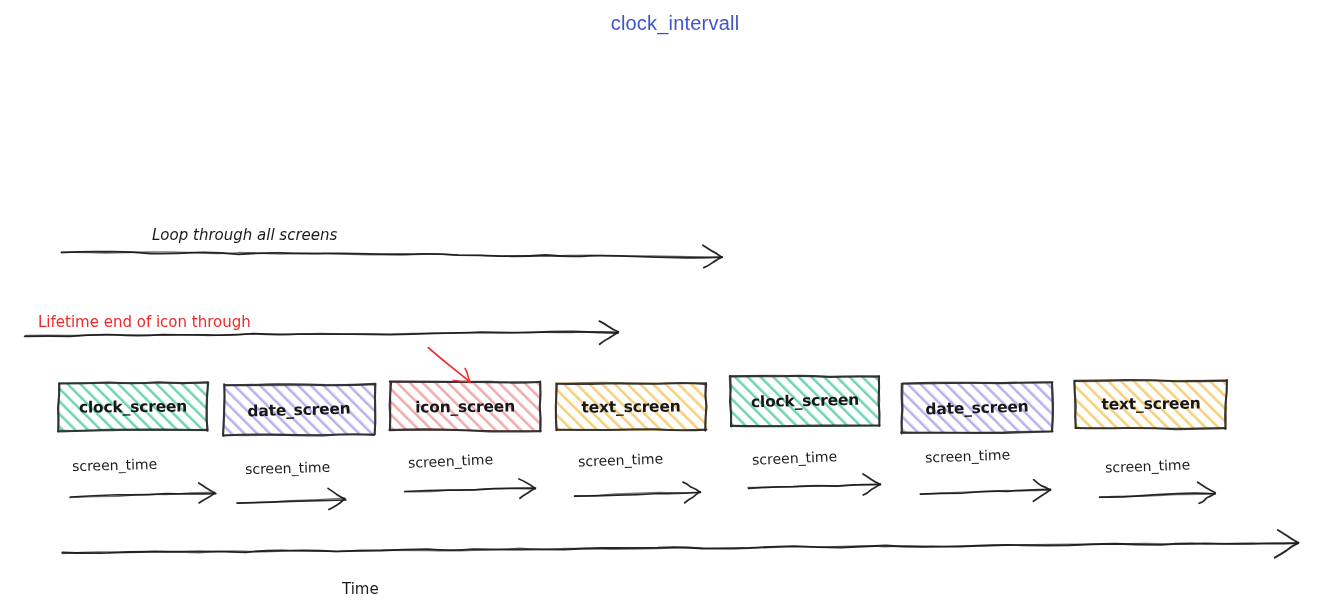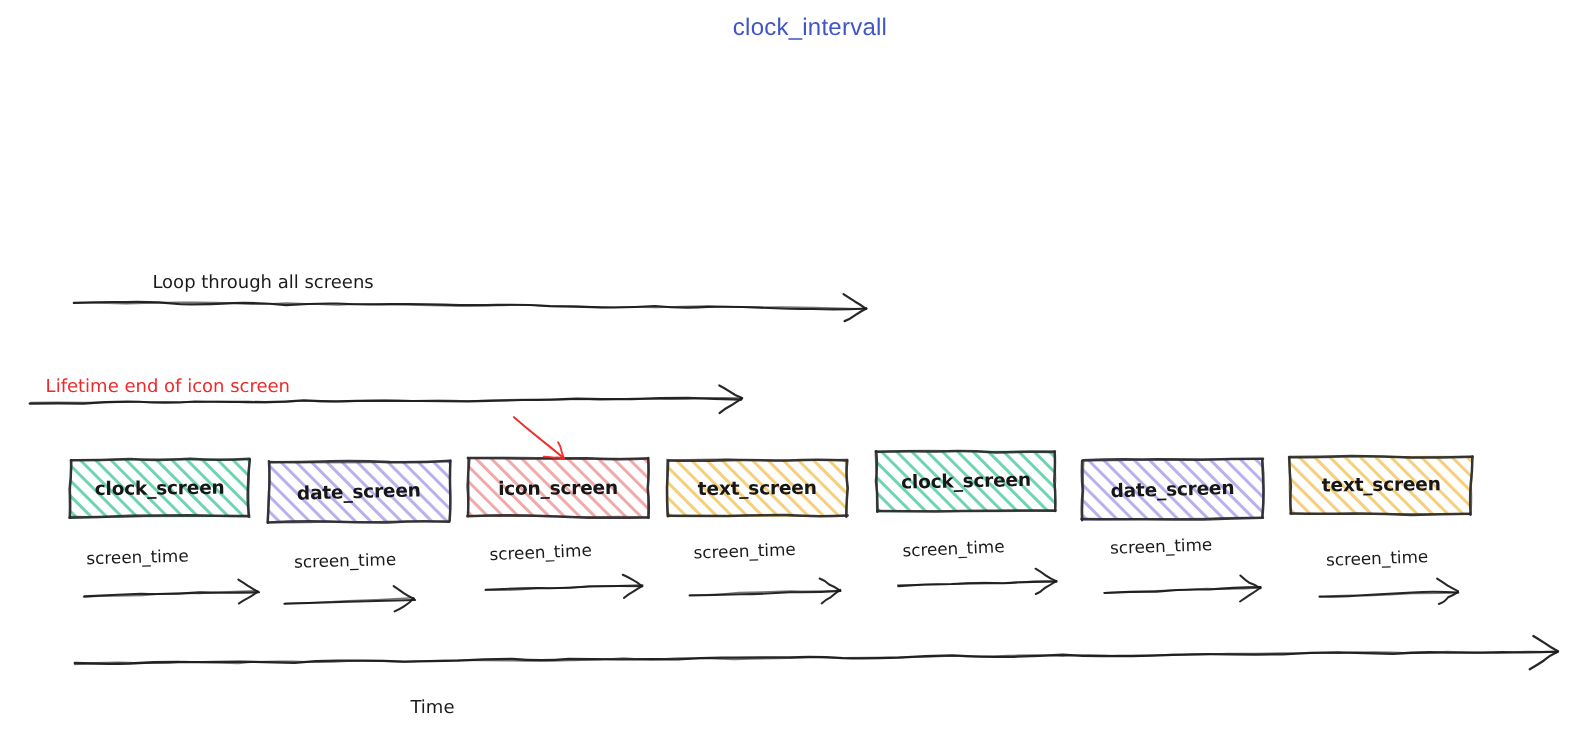--- a/index.html
+++ b/index.html
@@ -202,23 +202,23 @@
         <path d="M 1099.6844426871671 497.4714594965202 Q 1119.9100421597607 495.42060416562197 1139.0991600362734 496.481876533082 Q 1158.8826314462267 495.8977855693073 1176.5409605308473 494.6171851958849 Q 1196.086356481686 494.7624167136052 1215.6363353736867 493.955293656306" fill="none" stroke="#1b1b1b" stroke-width="1.275" stroke-linecap="round" opacity="0.6"></path>
         <path d="M 1215.095690574886 493.204671974473 Q 1211.5063186469129 495.8363180739218 1206.7818076845233 497.73013366726474 Q 1203.793756068872 501.8919300425261 1199.0422404757553 503.26652877867076" fill="none" stroke="#1b1b1b" stroke-width="1.7" stroke-linecap="round" opacity="0.95"></path>
         <path d="M 1214.9381239845036 492.6158633375335 Q 1209.9662595136658 490.1025818776172 1206.4458786396758 488.0243650980886 Q 1201.9125421547233 484.8929202988544 1197.5708277873566 482.1863835224379" fill="none" stroke="#1b1b1b" stroke-width="1.7" stroke-linecap="round" opacity="0.95"></path>
         <path d="M 62.27525000612962 552.5006217480175 Q 85.40457225464911 553.5397472956627 108.21792929107123 552.9187474433403 Q 130.859843401856 551.4865703849732 154.3551370841035 551.7076025364455 Q 175.16937587531928 551.9599266857377 199.0163833104771 551.4129725034824 Q 222.13162502243827 551.514977422148 245.49196881782407 552.3424447297713 Q 267.7584071880013 550.0150770267231 290.1379602486393 550.5975970318909 Q 313.2367153277688 550.0396621247145 336.664004179803 551.4216638678682 Q 359.76476995755 550.640142413213 381.4634316828604 550.4501419041884 Q 404.7820802190879 549.162479008727 427.3706158532728 549.0859777552338 Q 450.92970817808106 551.1392324530789 473.9628682737066 549.1339377564381 Q 495.78830028124025 549.5140190259223 520.4851504439781 549.4673110826081 Q 542.2317214652423 549.3038091137144 564.6906232569581 549.4614272279296 Q 589.2784735478102 547.5305441504056 611.5728329028497 548.0509125923768 Q 632.926140822353 548.0003703303188 657.8400898054015 547.7263631734896 Q 679.4862696174933 546.6288681507245 702.191220813468 548.4828732705819 Q 724.5957891094375 548.986899430623 748.8128294676914 548.0380091939505 Q 771.0517875172231 546.5552363036888 793.8425495891306 546.1435717190077 Q 818.5576524110935 547.3930045666555 840.608297600332 547.4546936184595 Q 864.2153527576133 546.7108603714481 885.628900528247 545.5192445120088 Q 909.3395584168045 547.3090088308744 931.8785866371619 546.5586839700994 Q 953.5434630554216 546.9876383303504 977.4081763960252 545.8174601754841 Q 1001.3003098286431 544.5792208956802 1024.1525247900215 545.3165925878747 Q 1045.6135197060348 545.5478781691372 1068.7624788353562 545.3225943166022 Q 1092.5260898956685 543.7875624341211 1114.934358411852 543.7168456802758 Q 1136.6161513912464 544.442097781601 1160.9340483949522 544.857506938264 Q 1183.7069642286108 542.8703563727112 1207.1465761934364 543.8773607859783 Q 1229.002284702163 544.0734435779177 1252.288360073003 543.430939418792 Q 1274.9904224348727 543.99988640959 1298.3529093271834 542.9543106560383" fill="none" stroke="#1b1b1b" stroke-width="1.9" stroke-linecap="round" opacity="0.95"></path>
         <path d="M 62.219740438843026 553.5850398546015 Q 85.64570310746068 551.5332521050616 106.9051219093068 552.0677686512304 Q 131.6947239822528 553.279873780126 154.34340647277372 551.2780564184629 Q 175.6645537644201 552.1151515336036 198.83048876149755 552.7471769394522 Q 220.92640985387777 550.5225495838372 244.3084110684784 551.2097722405543 Q 269.00356836430893 552.3128771157219 289.97482603130106 550.8675420574607 Q 313.36956483039415 550.6091250918986 337.08667580352784 551.6137167091442 Q 359.51307594574456 550.0669697483037 382.21913650336836 550.2123786258913 Q 406.11507385673394 550.3079561611312 427.4776958360802 550.4932915795891 Q 449.80881461571903 551.2263790571806 474.4546740061858 550.2504367041015 Q 496.6448286368203 550.4312669058545 519.7218876949045 548.3161050655316 Q 542.2776747867207 550.4898940046322 565.0319549774692 548.4721267380432 Q 588.0322614462472 548.3926927218214 611.8461144772261 549.412578795556 Q 635.1504597568756 548.8453478645296 658.1039185003448 548.5291316427202 Q 679.0677303316387 547.0718800427727 702.6554236945436 548.2841122245566 Q 724.5525661575284 547.8434443538729 748.7869830534113 547.8646672043526 Q 771.0116475798037 547.7000881080015 794.2862530023468 546.6582446542564 Q 818.2110279888587 547.7457325998855 839.9915400879522 546.3922482158193 Q 864.2852648217214 545.2275583974144 885.2195932866165 546.7015081849112 Q 909.1436513961445 545.1087568690955 932.3625375503397 546.8333507564212 Q 953.7721538705 546.5006305214383 976.5984506938393 545.602982509662 Q 1000.8713301336 545.9241999440818 1022.9251855217193 544.5886143580129 Q 1044.8989169849647 544.6956164958264 1070.0664731935494 544.3126243664096 Q 1092.8089577685153 544.4492805168572 1114.655905776911 544.1920465719918 Q 1137.6814972035863 543.0087120869065 1160.2565061254068 543.6304301688175 Q 1183.7349627833305 545.2270268011309 1205.629689541214 542.992495859228 Q 1229.1298350180793 544.126135037598 1252.281873835951 543.9645707438086 Q 1275.3841347172367 541.9301257522693 1297.3610775472414 543.8226740964794" fill="none" stroke="#1b1b1b" stroke-width="1.4249999999999998" stroke-linecap="round" opacity="0.6"></path>
         <path d="M 1297.7055822134603 543.3297282997285 Q 1292.147271929689 545.7047223770875 1286.3305229866917 550.6111308603416 Q 1280.474414781947 554.4400802869775 1274.7861820519163 557.6786852769088" fill="none" stroke="#1b1b1b" stroke-width="1.9" stroke-linecap="round" opacity="0.95"></path>
         <path d="M 1298.361591387159 542.6290274906387 Q 1292.131363174711 539.515733058107 1287.3600858361644 535.9408371387631 Q 1281.967764852446 532.5397155324956 1277.80380561988 530.0066776632681" fill="none" stroke="#1b1b1b" stroke-width="1.9" stroke-linecap="round" opacity="0.95"></path>
       </g>
   </svg>
 
-  <div class="lbl annot-loop" style="left:127px; top:226px;">Loop through all screens</div>
-
-  <div class="lbl annot-life" style="left:38px; top:313px;">Lifetime end of icon screen</div>
+  <div class="lbl annot-loop" style="left:152px; top:226px;font-style:italic;">Loop through all screens</div>
+
+  <div class="lbl annot-life" style="left:38px; top:313px;">Lifetime end of icon through</div>
 
   <div class="lbl box-label" id="bl0" style="left: 133px; top: 407px; transform: translate(-50%, -50%) rotate(-0.6deg);">clock_screen</div>
   <div class="lbl box-label" id="bl1" style="left: 299px; top: 410px; transform: translate(-50%, -50%) rotate(-1.6deg);">date_screen</div>
   <div class="lbl box-label" id="bl2" style="left: 465px; top: 407px; transform: translate(-50%, -50%) rotate(-0.6deg);">icon_screen</div>
   <div class="lbl box-label" id="bl3" style="left: 631px; top: 407px; transform: translate(-50%, -50%) rotate(-0.6deg);">text_screen</div>
   <div class="lbl box-label" id="bl4" style="left: 805px; top: 401px; transform: translate(-50%, -50%) rotate(-1.2deg);">clock_screen</div>
   <div class="lbl box-label" id="bl5" style="left: 977px; top: 408px; transform: translate(-50%, -50%) rotate(-1.6deg);">date_screen</div>
   <div class="lbl box-label" id="bl6" style="left: 1151px; top: 404px; transform: translate(-50%, -50%) rotate(-0.6deg);">text_screen</div>
 
   <div class="lbl screen-time" id="st0" style="left: 72px; top: 457px; transform: rotate(-1.5deg);">screen_time</div>

